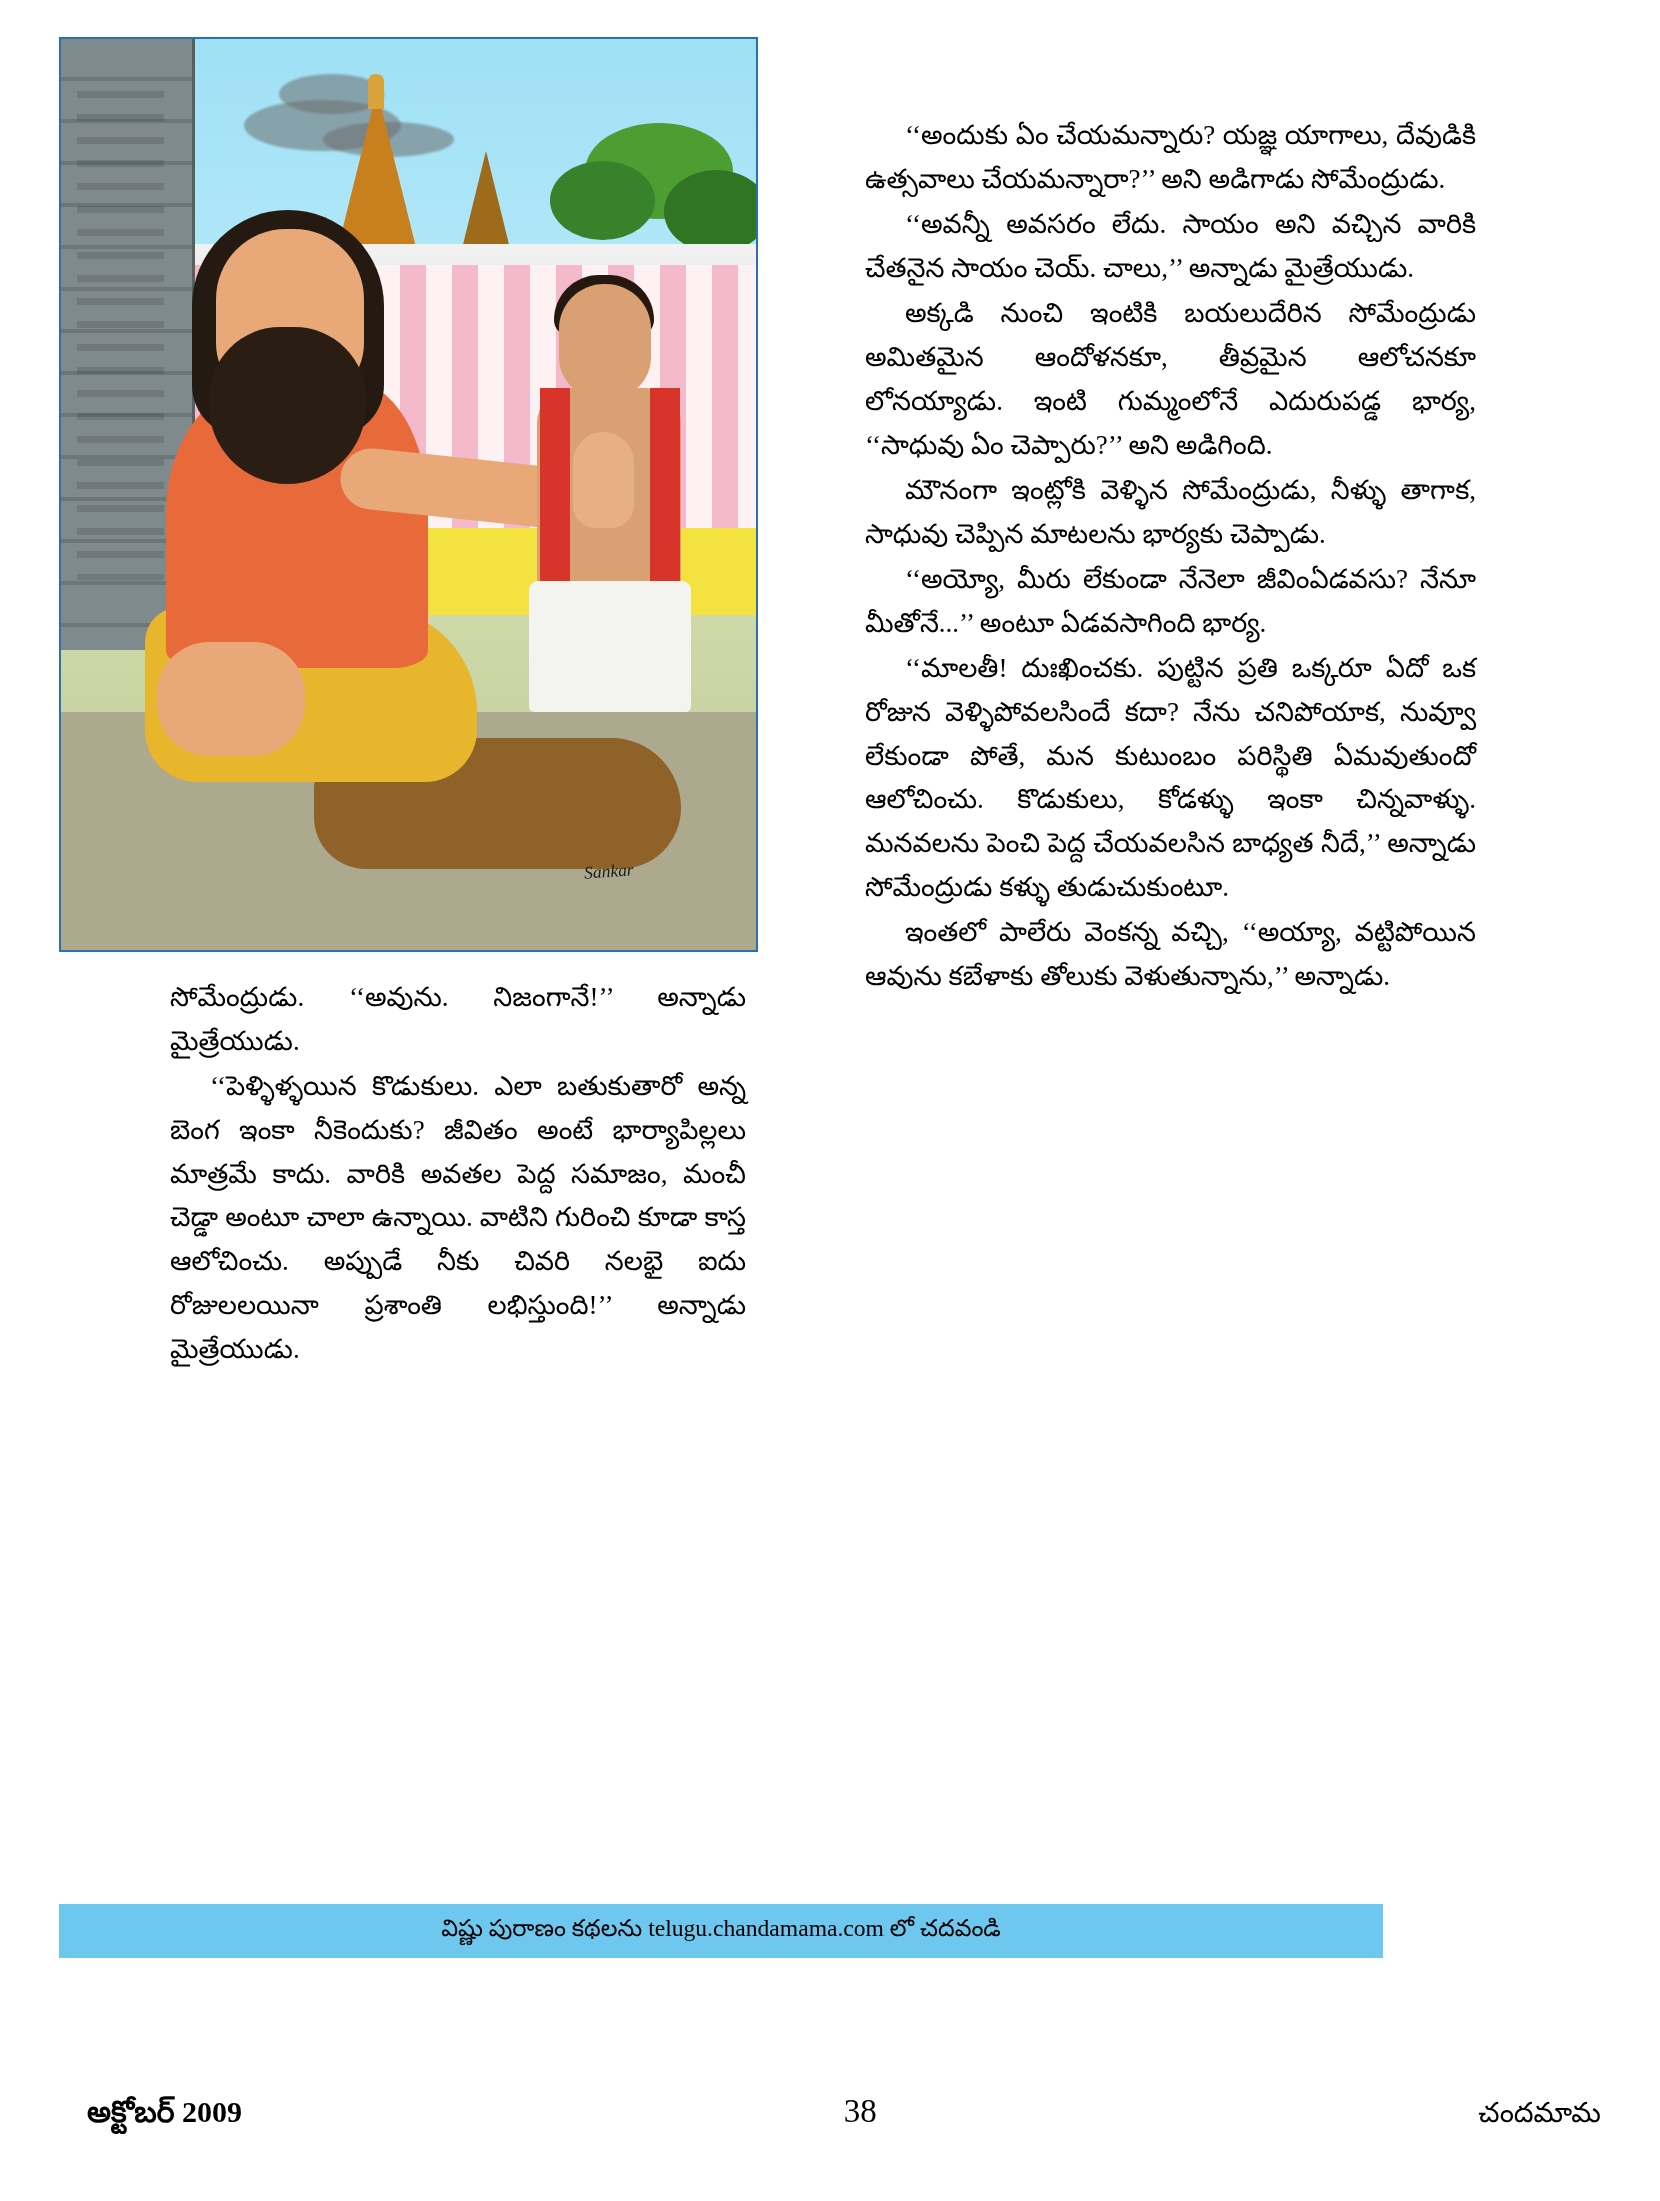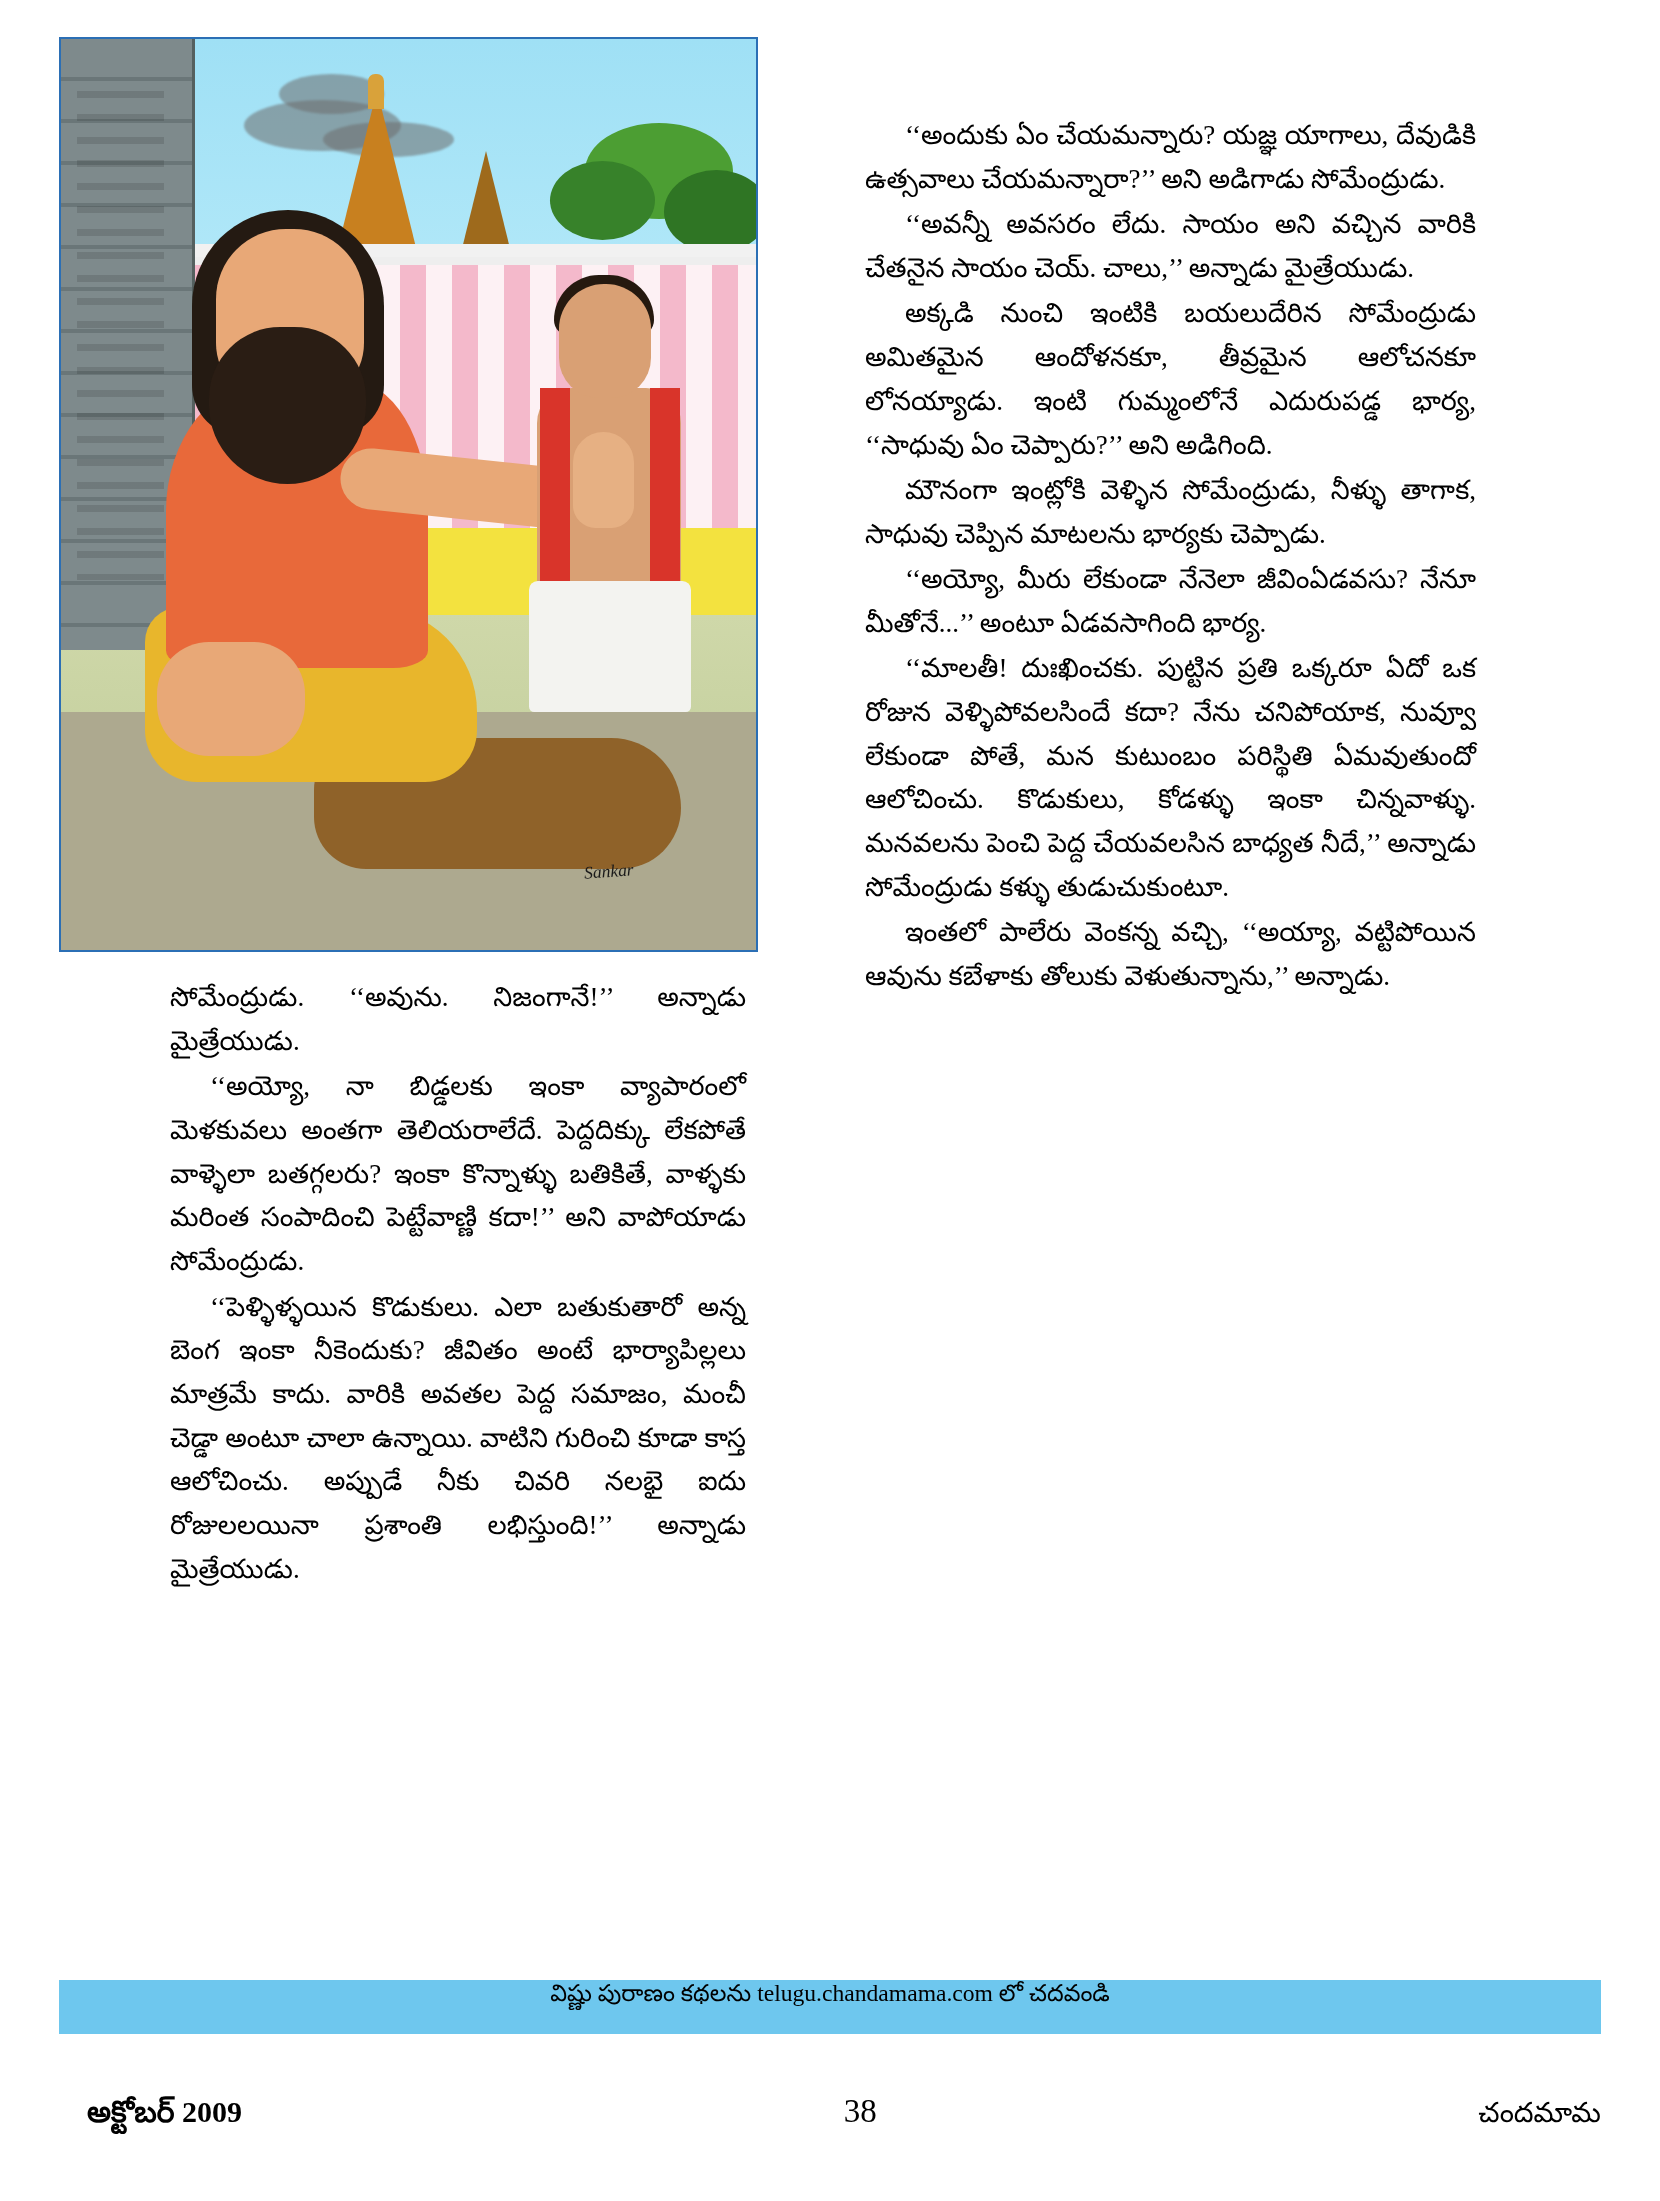--- a/index.html
+++ b/index.html
@@ -253,25 +253,26 @@
   .col p {
     margin: 0 0 1.7px 0;
     text-indent: 40px;
   }
   .col p.noindent { text-indent: 0; }
 
   
   .banner {
     position: absolute;
     left: 59px;
-    top: 1980px;
-    width: 1542px;
+    top: 1904px;
+    width: 1324px;
     height: 54px;
     background: #6ec7ee;
     display: flex;
+    align-items: center;
     justify-content: center;
   }
   .banner-text {
     font-family: "Liberation Serif", "DejaVu Serif", serif;
     font-size: 23.6px;
     color: #000;
   }
 
   .footer-row {
     position: absolute;
@@ -338,21 +339,20 @@
     <div class="disc-dhoti"></div>
     <div class="disc-hands"></div>
     <div class="disc-hair"></div>
     <div class="disc-head"></div>
 
     <div class="sign">Sankar</div>
   </div>
 
   <div class="col col-left">
     <p class="noindent">సోమేంద్రుడు. ‘‘అవును. నిజంగానే!’’ అన్నాడు మైత్రేయుడు.</p>
-    <p>‘‘అయ్యో, నా బిడ్డలకు ఇంకా వ్యాపారంలో మెళకువలు అంతగా తెలియరాలేదే. పెద్దదిక్కు లేకపోతే వాళ్ళెలా బతగ్గలరు? ఇంకా కొన్నాళ్ళు బతికితే, వాళ్ళకు మరింత సంపాదించి పెట్టేవాణ్ణి కదా!’’ అని వాపోయాడు సోమేంద్రుడు.</p>
     <p>‘‘పెళ్ళిళ్ళయిన కొడుకులు. ఎలా బతుకుతారో అన్న బెంగ ఇంకా నీకెందుకు? జీవితం అంటే భార్యాపిల్లలు మాత్రమే కాదు. వారికి అవతల పెద్ద సమాజం, మంచీ చెడ్డా అంటూ చాలా ఉన్నాయి. వాటిని గురించి కూడా కాస్త ఆలోచించు. అప్పుడే నీకు చివరి నలభై ఐదు రోజులలయినా ప్రశాంతి లభిస్తుంది!’’ అన్నాడు మైత్రేయుడు.</p>
   </div>
 
   <div class="col col-right">
     <p>‘‘అందుకు ఏం చేయమన్నారు? యజ్ఞ యాగాలు, దేవుడికి ఉత్సవాలు చేయమన్నారా?’’ అని అడిగాడు సోమేంద్రుడు.</p>
     <p>‘‘అవన్నీ అవసరం లేదు. సాయం అని వచ్చిన వారికి చేతనైన సాయం చెయ్. చాలు,’’ అన్నాడు మైత్రేయుడు.</p>
     <p>అక్కడి నుంచి ఇంటికి బయలుదేరిన సోమేంద్రుడు అమితమైన ఆందోళనకూ, తీవ్రమైన ఆలోచనకూ లోనయ్యాడు. ఇంటి గుమ్మంలోనే ఎదురుపడ్డ భార్య, ‘‘సాధువు ఏం చెప్పారు?’’ అని అడిగింది.</p>
     <p>మౌనంగా ఇంట్లోకి వెళ్ళిన సోమేంద్రుడు, నీళ్ళు తాగాక, సాధువు చెప్పిన మాటలను భార్యకు చెప్పాడు.</p>
     <p>‘‘అయ్యో, మీరు లేకుండా నేనెలా జీవింఏడవసు? నేనూ మీతోనే...’’ అంటూ ఏడవసాగింది భార్య.</p>
     <p>‘‘మాలతీ! దుఃఖించకు. పుట్టిన ప్రతి ఒక్కరూ ఏదో ఒక రోజున వెళ్ళిపోవలసిందే కదా? నేను చనిపోయాక, నువ్వూ లేకుండా పోతే, మన కుటుంబం పరిస్థితి ఏమవుతుందో ఆలోచించు. కొడుకులు, కోడళ్ళు ఇంకా చిన్నవాళ్ళు. మనవలను పెంచి పెద్ద చేయవలసిన బాధ్యత నీదే,’’ అన్నాడు సోమేంద్రుడు కళ్ళు తుడుచుకుంటూ.</p>

